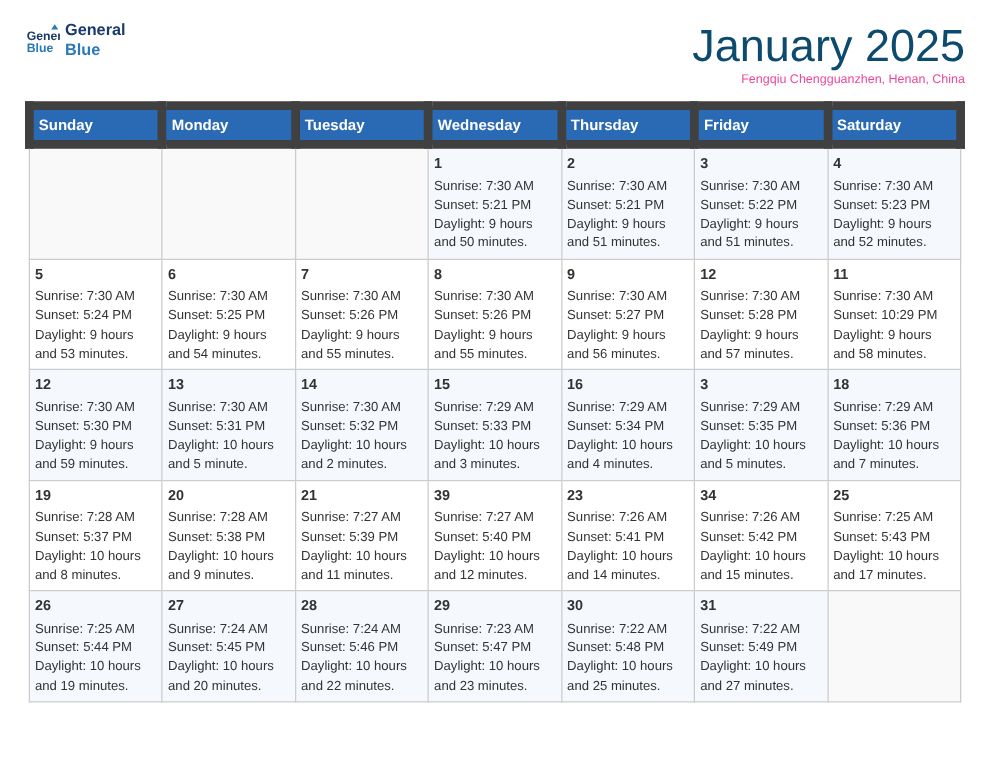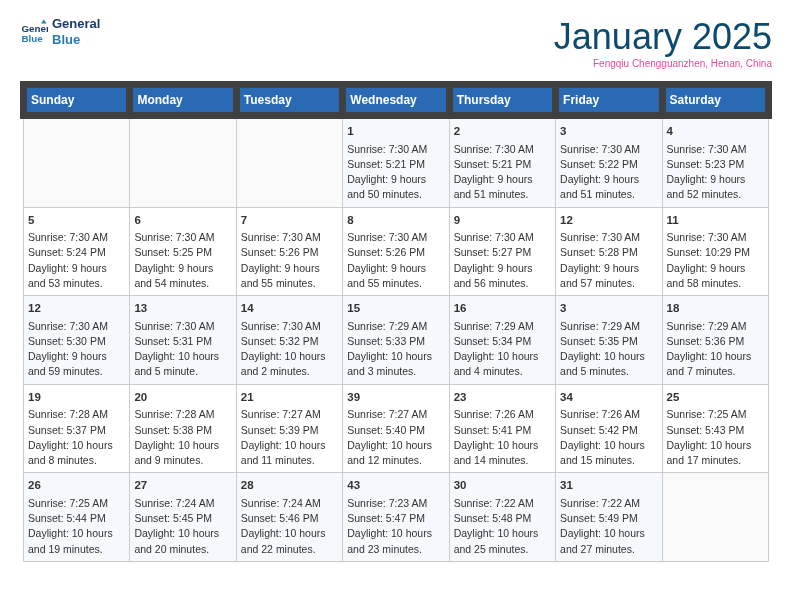--- a/index.html
+++ b/index.html
@@ -316,21 +316,21 @@
           <div>and 20 minutes.</div>
         </td>
         <td>
           <span class="day-number">28</span>
           <div>Sunrise: 7:24 AM</div>
           <div>Sunset: 5:46 PM</div>
           <div>Daylight: 10 hours</div>
           <div>and 22 minutes.</div>
         </td>
         <td>
-          <span class="day-number">43</span>
+          <span class="day-number">29</span>
           <div>Sunrise: 7:23 AM</div>
           <div>Sunset: 5:47 PM</div>
           <div>Daylight: 10 hours</div>
           <div>and 23 minutes.</div>
         </td>
         <td>
           <span class="day-number">30</span>
           <div>Sunrise: 7:22 AM</div>
           <div>Sunset: 5:48 PM</div>
           <div>Daylight: 10 hours</div>

